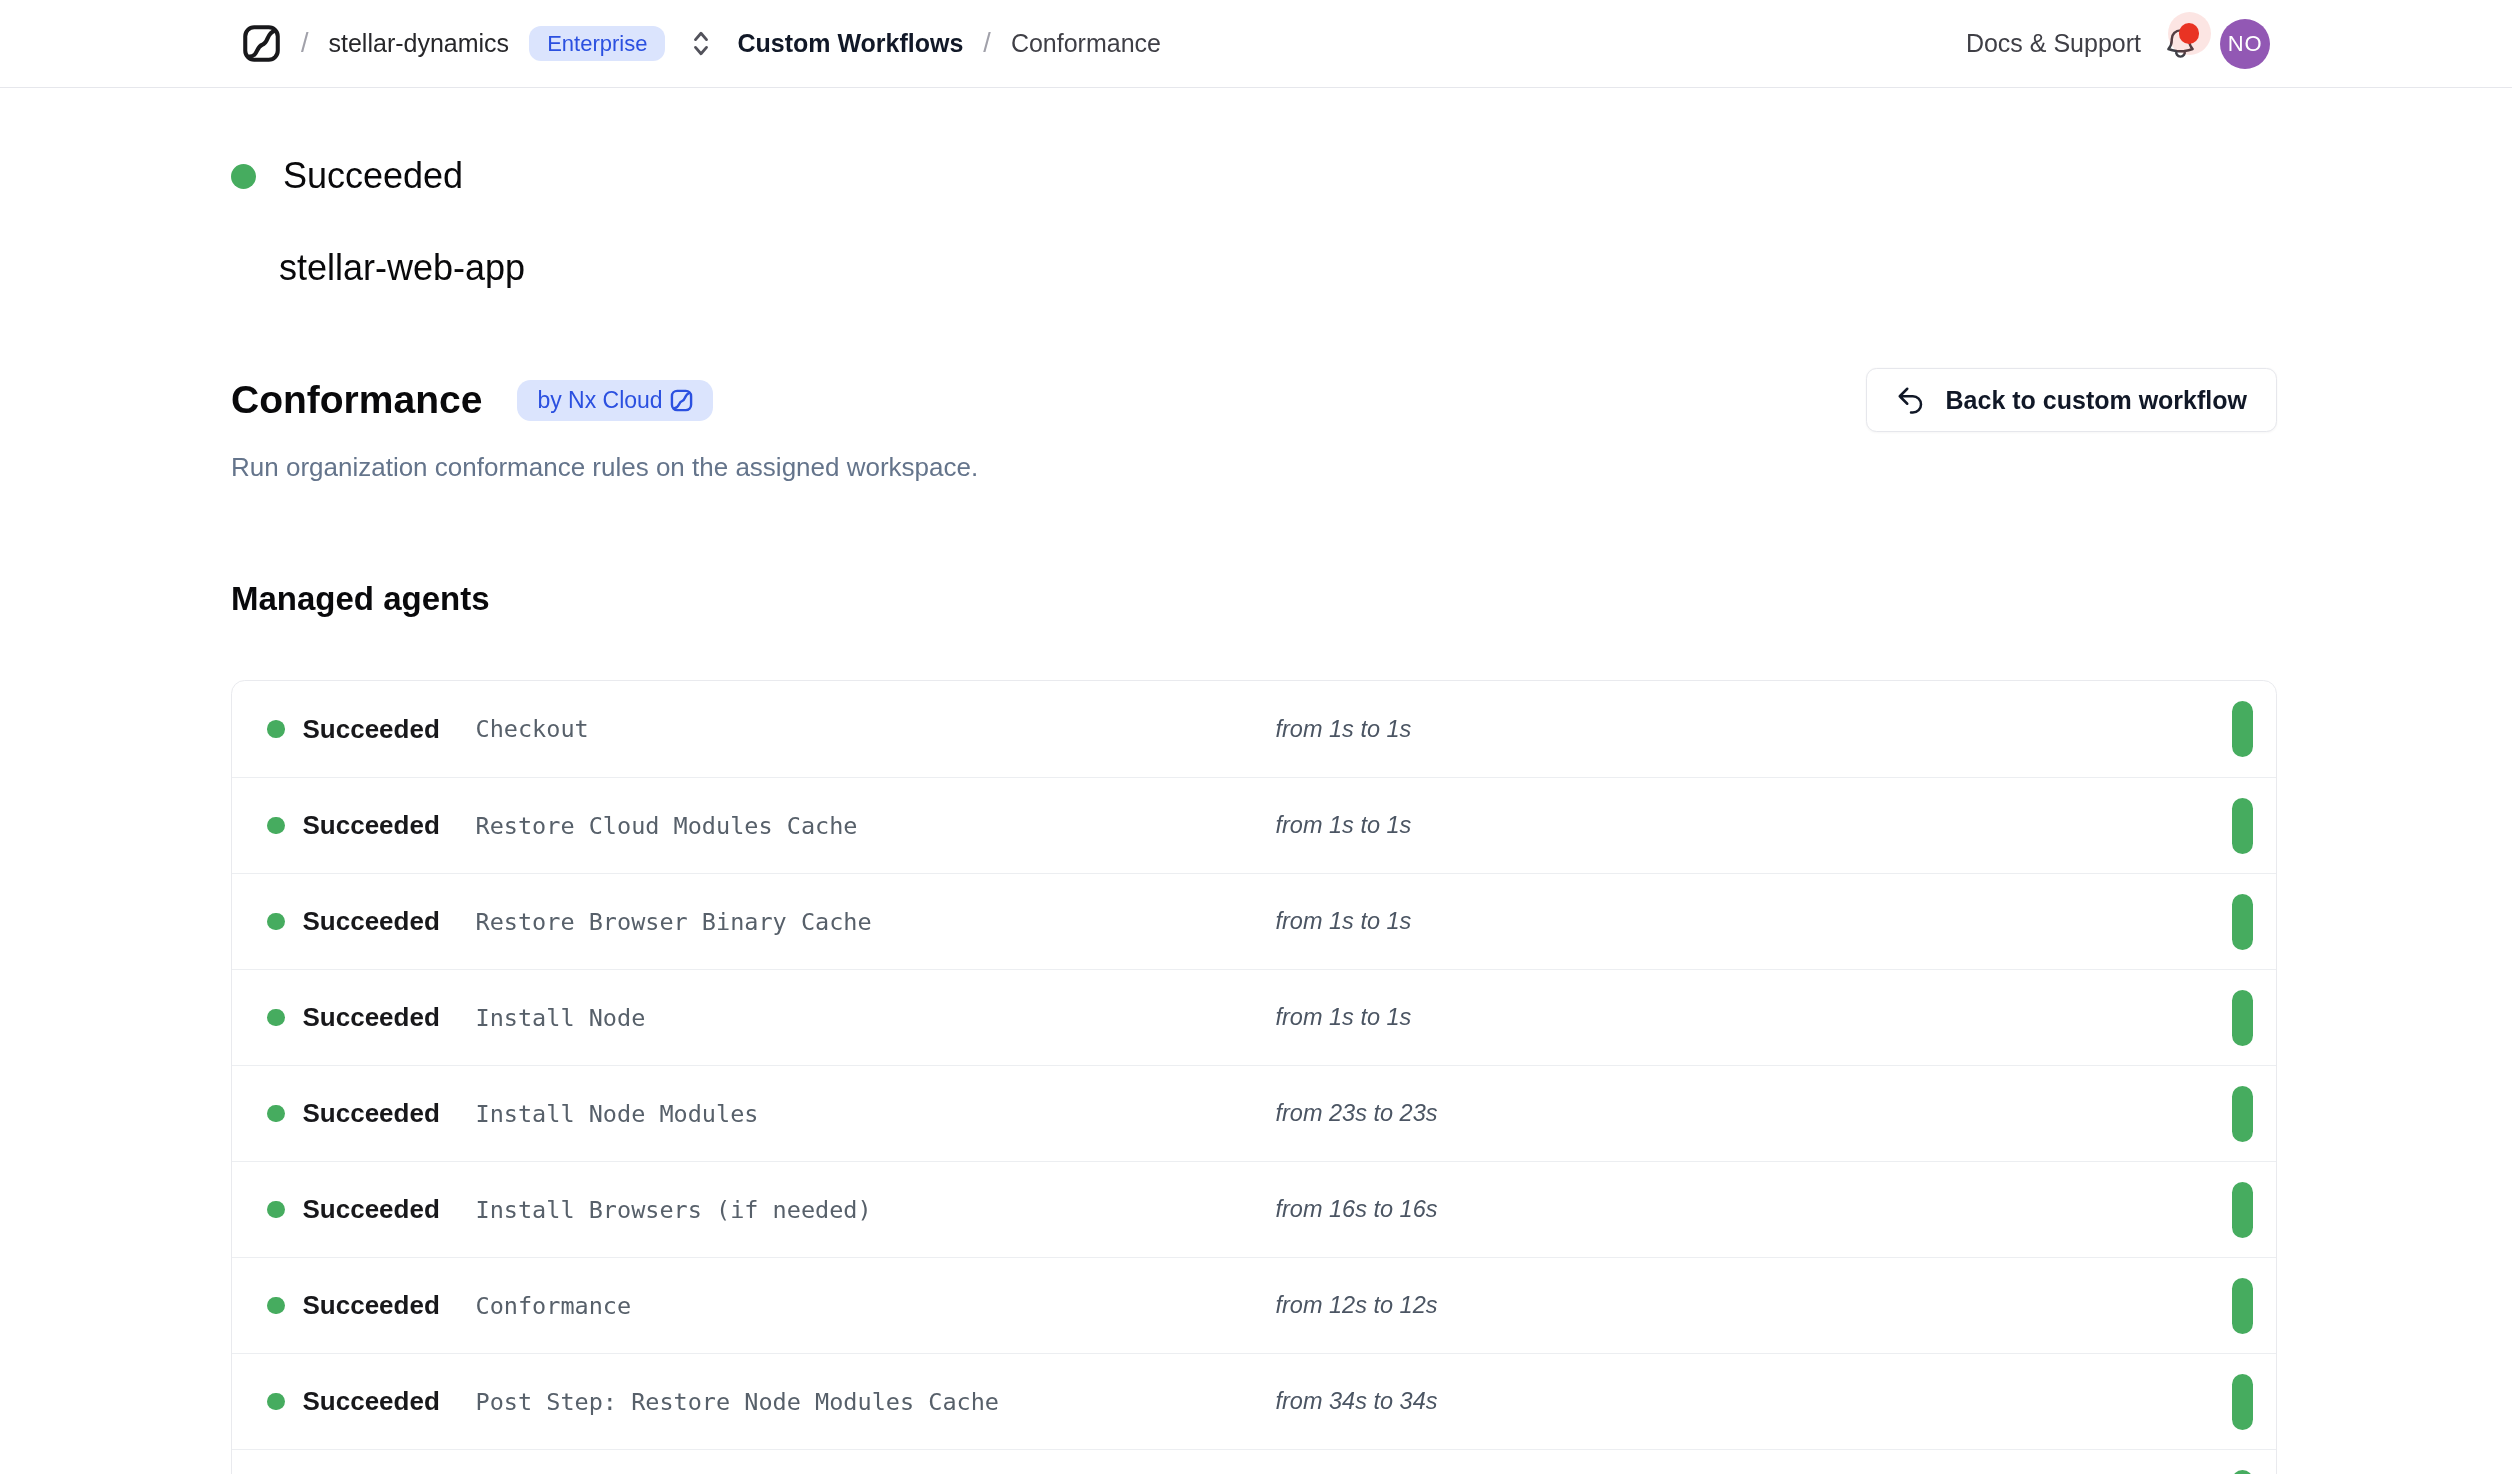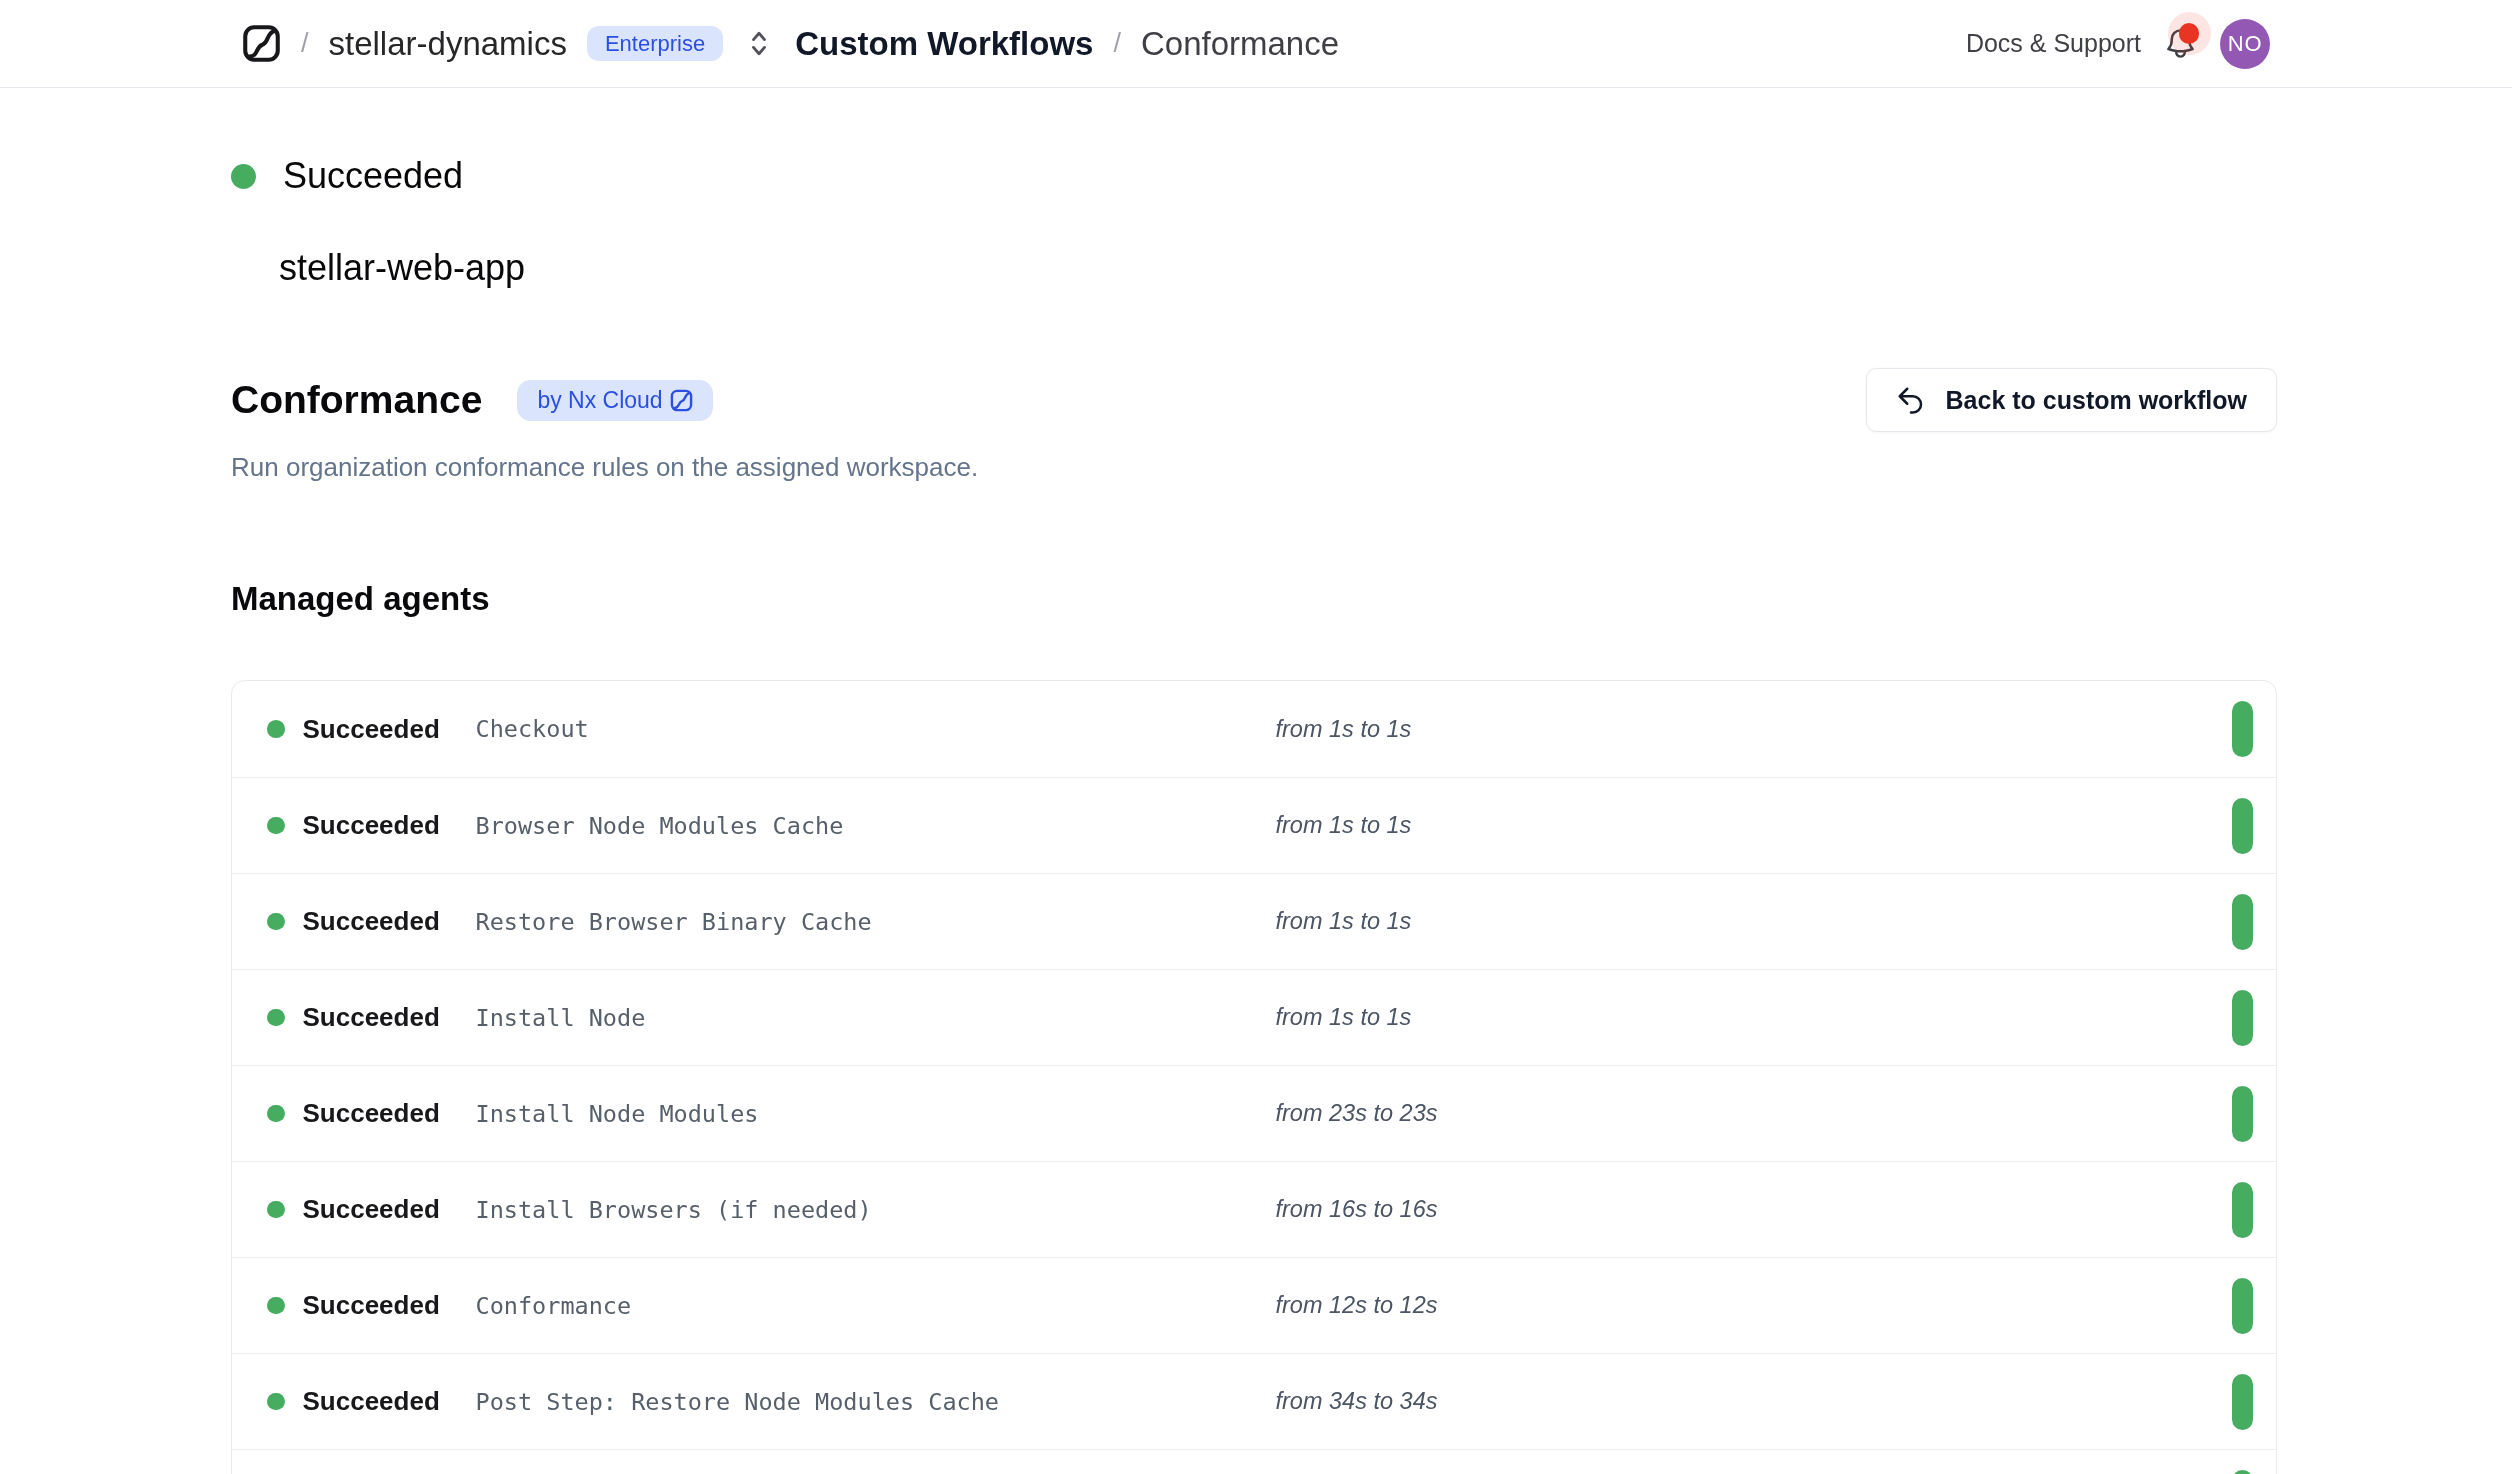--- a/index.html
+++ b/index.html
@@ -26,21 +26,21 @@
     display:flex;
     align-items:center;
     justify-content:space-between;
     padding:0 242px 0 242px;
     border-bottom:1.5px solid var(--border-gray);
     background:#fff;
   }
   .hdr-left{display:flex;align-items:center;gap:20px;}
   .logo-btn{display:flex;align-items:center;cursor:pointer;background:none;border:none;}
   .crumb-sep{font-size:27px;color:#a1a1aa;font-weight:300;}
-  .crumb{font-size:33px;color:#27272a;cursor:pointer;}
+  .crumb{font-size:25px;color:#27272a;cursor:pointer;}
   .crumb.bold{font-weight:700;color:#111827;}
   .crumb.page{color:#3f3f46;}
   .plan-badge{
     background:var(--badge-bg);
     color:var(--badge-text);
     font-size:22px;
     padding:6.8px 18px;
     border-radius:12px;
     line-height:1;
   }
@@ -202,21 +202,21 @@
         <span class="row-dot"></span>
         <span class="row-status">Succeeded</span>
         <span class="row-task">Checkout</span>
         <span class="row-duration">from 1s to 1s</span>
         <span class="row-bar"></span>
       </div>
 
       <div class="agent-row">
         <span class="row-dot"></span>
         <span class="row-status">Succeeded</span>
-        <span class="row-task">Browser Node Modules Cache</span>
+        <span class="row-task">Restore Cloud Modules Cache</span>
         <span class="row-duration">from 1s to 1s</span>
         <span class="row-bar"></span>
       </div>
 
       <div class="agent-row">
         <span class="row-dot"></span>
         <span class="row-status">Succeeded</span>
         <span class="row-task">Restore Browser Binary Cache</span>
         <span class="row-duration">from 1s to 1s</span>
         <span class="row-bar"></span>

